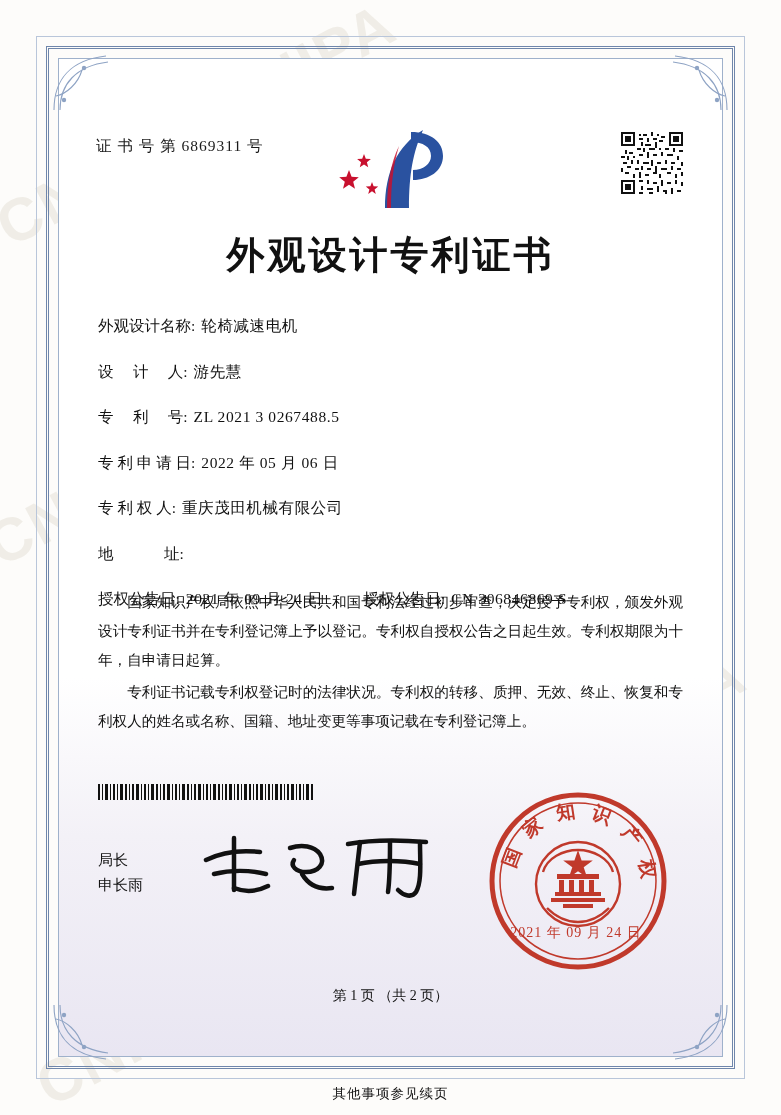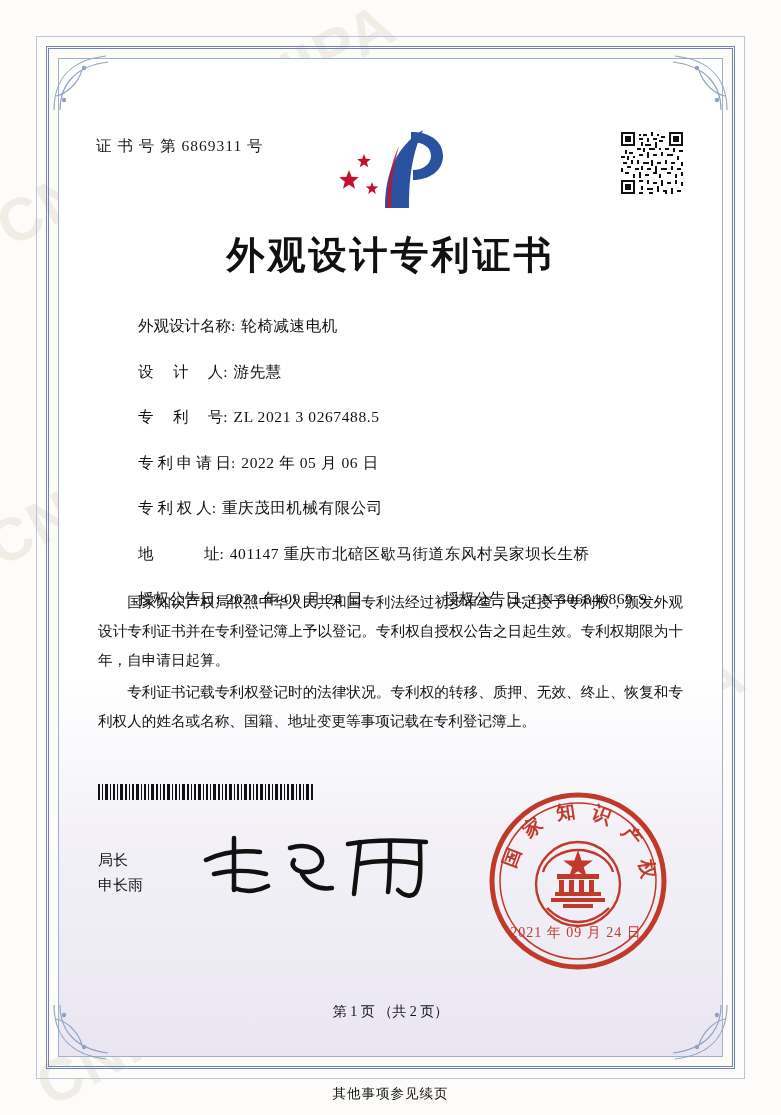--- a/index.html
+++ b/index.html
@@ -138,21 +138,20 @@
   .field-row {
     display: flex;
     align-items: baseline;
     margin-bottom: 24.5px;
     font-size: 15.5px;
     color: #111;
   }
   .field-label {
     white-space: pre;
     flex: 0 0 auto;
-    margin-left: 40px;
   }
   .field-value {
     margin-left: 6px;
     letter-spacing: .6px;
   }
   .field-row.dual .second {
     margin-left: 40px;
     display: flex;
     align-items: baseline;
   }
@@ -217,21 +216,21 @@
     text-align: center;
     font-size: 14px;
     color: #c0392b;
     letter-spacing: 1px;
     font-family: "Liberation Serif", serif;
   }
 
   .page-num {
     position: absolute;
     left: 0; right: 0;
-    bottom: 36px;
+    bottom: 52px;
     text-align: center;
     font-size: 14px;
     color: #111;
   }
 
   .footer-note {
     position: absolute;
     left: 0; right: 0;
     bottom: 12px;
     text-align: center;
@@ -428,21 +427,20 @@
       <div class="field-row">
         <span class="field-label">专 利 申 请 日:</span>
         <span class="field-value">2022 年 05 月 06 日</span>
       </div>
       <div class="field-row">
         <span class="field-label">专 利 权 人:</span>
         <span class="field-value">重庆茂田机械有限公司</span>
       </div>
       <div class="field-row">
         <span class="field-label">地　　 　址:</span>
-        <span class="field-value">401147 重庆市北碚区歇马街道东风村吴家坝长生桥</span>
       </div>
       <div class="field-row dual">
         <span class="field-label">授权公告日:</span>
         <span class="field-value">2021 年 09 月 24 日</span>
         <span class="second">
           <span class="field-label">授权公告日:</span>
           <span class="field-value">CN 306846869 S</span>
         </span>
       </div>
     </div>

